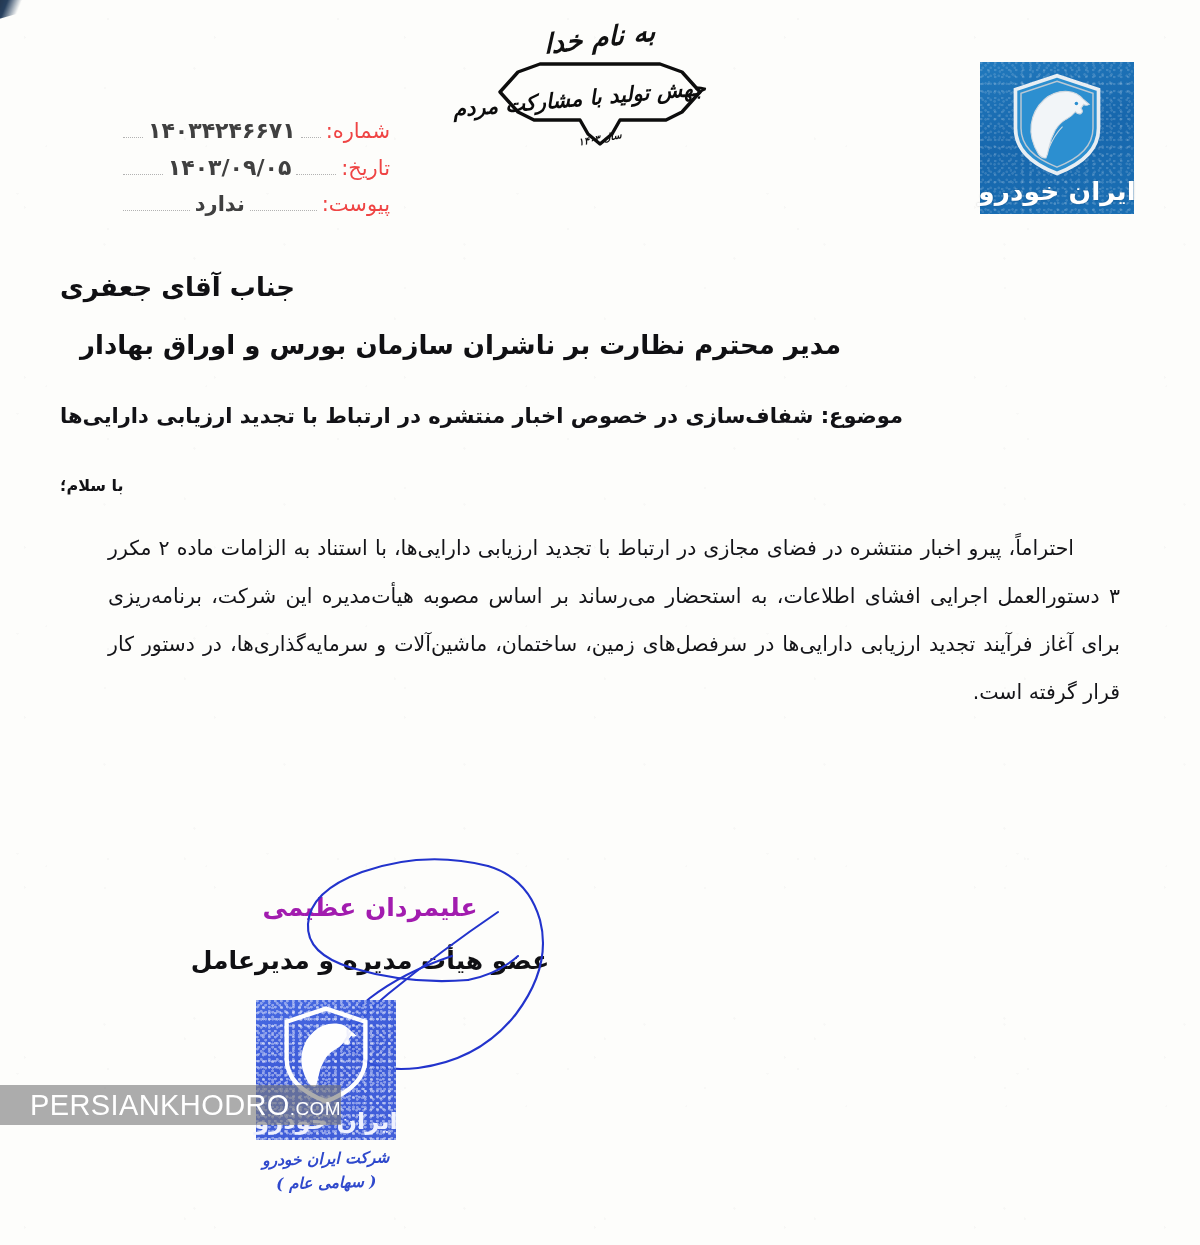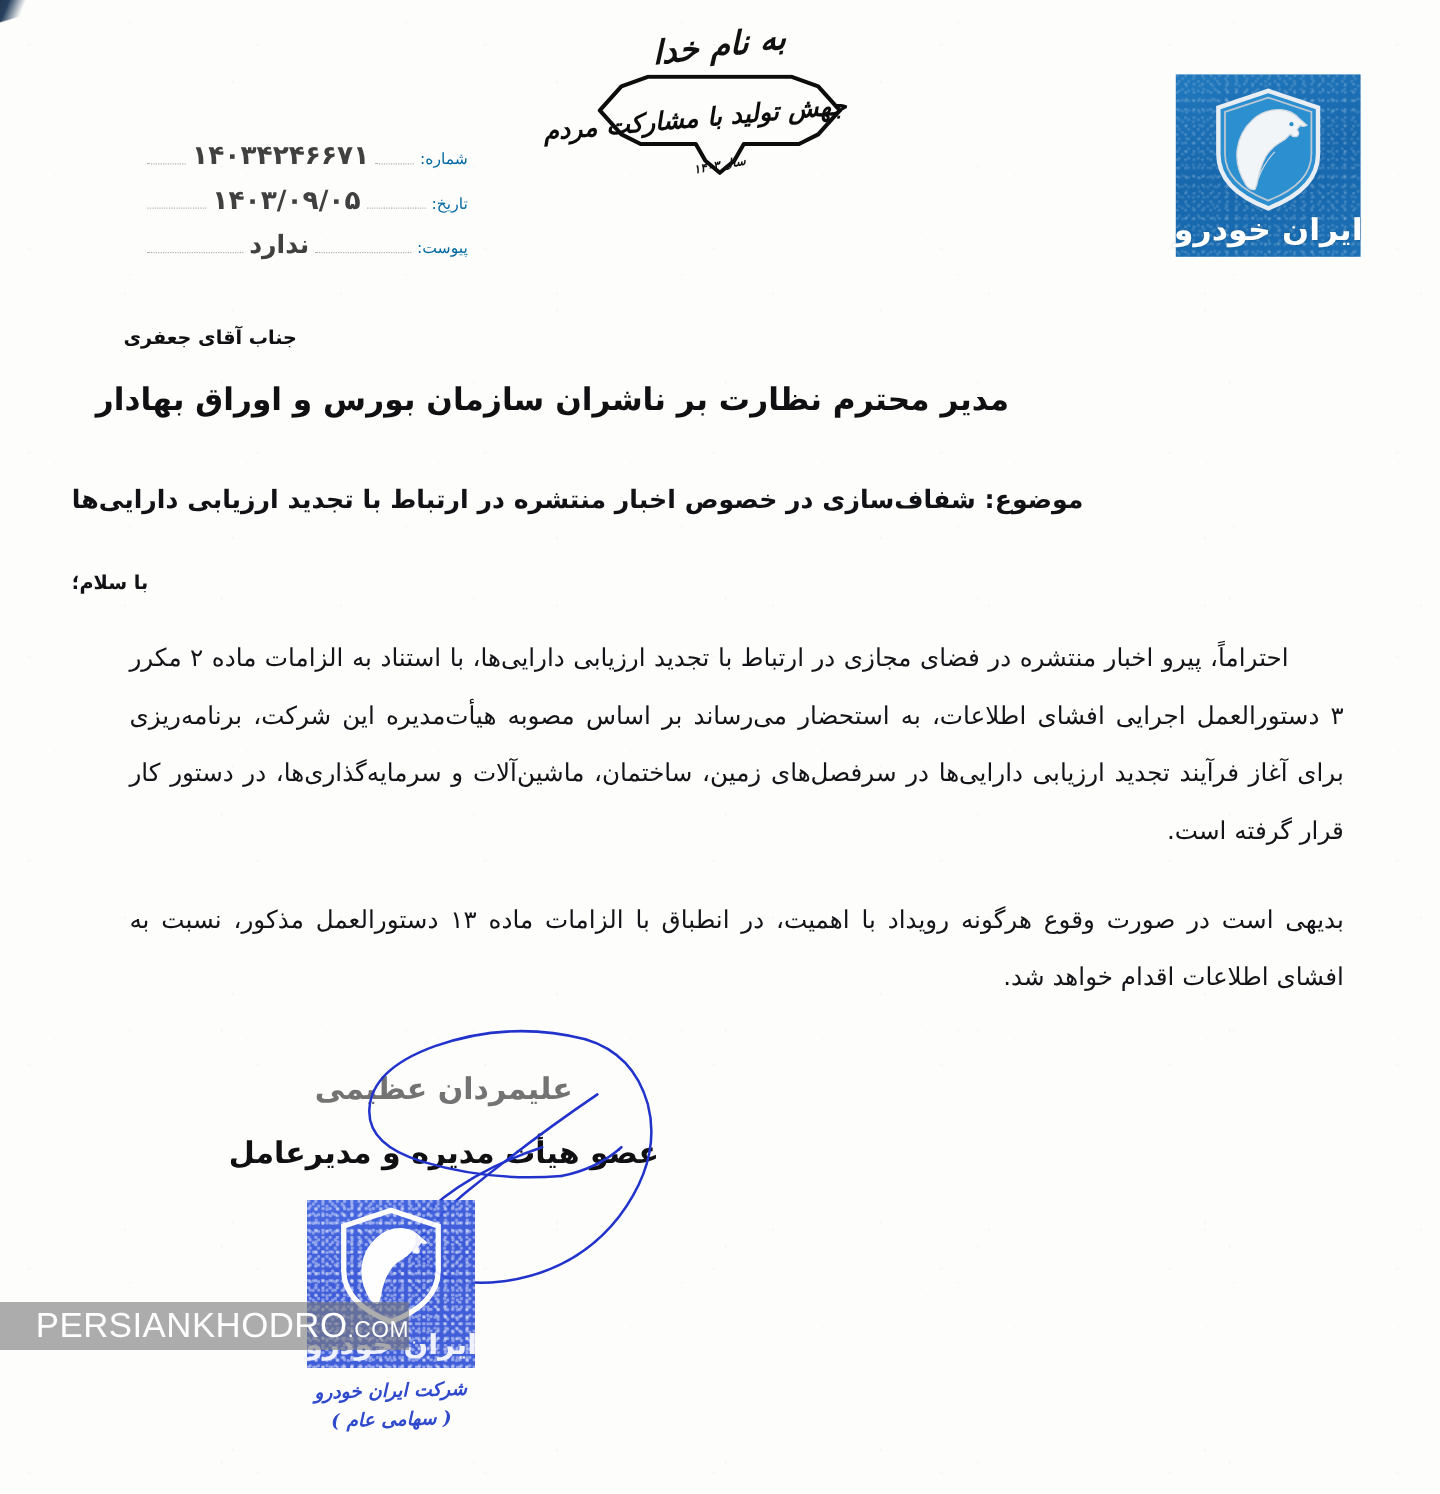--- a/index.html
+++ b/index.html
@@ -144,23 +144,23 @@
     width: 272px;
     direction: rtl;
   }
   #header-meta .meta-row {
     display: flex;
     align-items: baseline;
     justify-content: flex-start;
     height: 37px;
   }
   #header-meta .meta-label {
-    font-size: 13px;
+    font-size: 21px;
     font-weight: 400;
-    color: #0369a1;
+    color: #ef4444;
     white-space: nowrap;
     flex: 0 0 auto;
     font-family: "DejaVu Sans", "Liberation Sans", sans-serif;
   }
   #header-meta .meta-leader {
     flex: 1 1 auto;
     border-bottom: 1.5px dotted #9a9a9a;
     margin: 0 5px 6px 5px;
     min-width: 6px;
     opacity: .75;
@@ -182,27 +182,26 @@
 
   #addressee {
     position: absolute;
     top: 272px;
     left: 60px;
     width: 1072px;
     text-align: left;
     direction: rtl;
   }
   #addressee .addressee-line1 {
-    font-size: 16px;
+    font-size: 26px;
     font-weight: 700;
     color: #101013;
     margin-bottom: 28px;
     text-align: left;
     letter-spacing: -.2px;
-    margin-left: 43px;
   }
   #addressee .addressee-line2 {
     font-size: 26px;
     font-weight: 700;
     color: #101013;
     text-align: left;
     letter-spacing: -.2px;
     margin-left: 20px;
   }
 
@@ -256,21 +255,21 @@
     position: absolute;
     top: 893px;
     left: 160px;
     width: 420px;
     text-align: center;
     direction: rtl;
   }
   #signature-block .signer-name {
     font-size: 25px;
     font-weight: 700;
-    color: #737373;
+    color: #a21caf;
     letter-spacing: -.4px;
     margin-bottom: 24px;
   }
   #signature-block .signer-title {
     font-size: 25px;
     font-weight: 700;
     color: #101013;
     letter-spacing: -.4px;
   }
   #signature-mark {
@@ -422,21 +421,20 @@
     <div class="addressee-line1 rtl-text">جناب آقای جعفری</div>
     <div class="addressee-line2 rtl-text">مدیر محترم نظارت بر ناشران سازمان بورس و اوراق بهادار</div>
   </div>
 
   <div id="subject" class="rtl-text">موضوع: شفاف‌سازی در خصوص اخبار منتشره در ارتباط با تجدید ارزیابی دارایی‌ها</div>
 
   <div id="greeting" class="rtl-text">با سلام؛</div>
 
   <div id="body">
     <p class="para p1 rtl-text">احتراماً، پیرو اخبار منتشره در فضای مجازی در ارتباط با تجدید ارزیابی دارایی‌ها، با استناد به الزامات ماده ۲ مکرر ۳ دستورالعمل اجرایی افشای اطلاعات، به استحضار می‌رساند بر اساس مصوبه هیأت‌مدیره این شرکت، برنامه‌ریزی برای آغاز فرآیند تجدید ارزیابی دارایی‌ها در سرفصل‌های زمین، ساختمان، ماشین‌آلات و سرمایه‌گذاری‌ها، در دستور کار قرار گرفته است.</p>
-    <p class="para p2 rtl-text">بدیهی است در صورت وقوع هرگونه رویداد با اهمیت، در انطباق با الزامات ماده ۱۳ دستورالعمل مذکور،  نسبت به افشای اطلاعات اقدام خواهد شد.</p>
   </div>
 
   <div id="signature-block">
     <div class="signer-name rtl-text">علیمردان عظیمی</div>
     <div class="signer-title rtl-text">عضو هیأت مدیره و مدیرعامل</div>
   </div>
 
   <svg id="signature-mark" viewBox="0 0 300 250" aria-hidden="true">
     <g fill="none" stroke="#2233cc" stroke-width="2.1" stroke-linecap="round">
       <path d="M196 28 Q132 12 70 34 Q18 53 16 86 Q14 116 60 130 Q118 147 176 142"></path>

